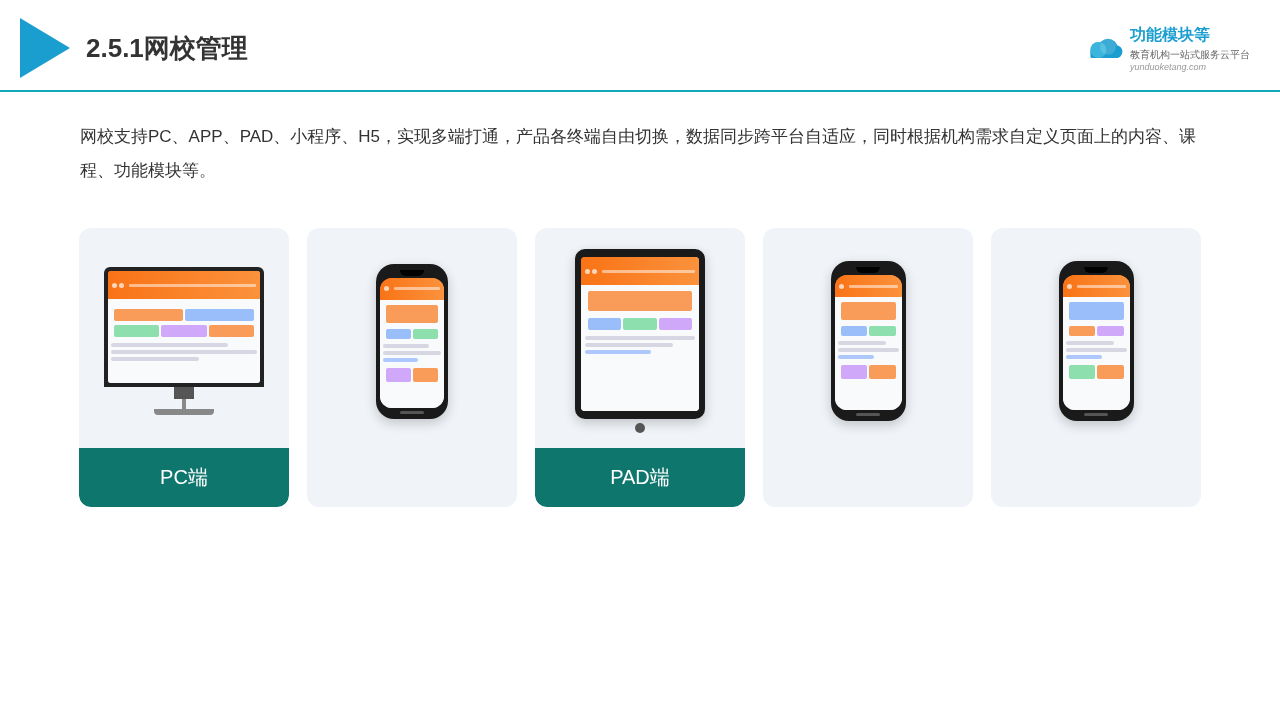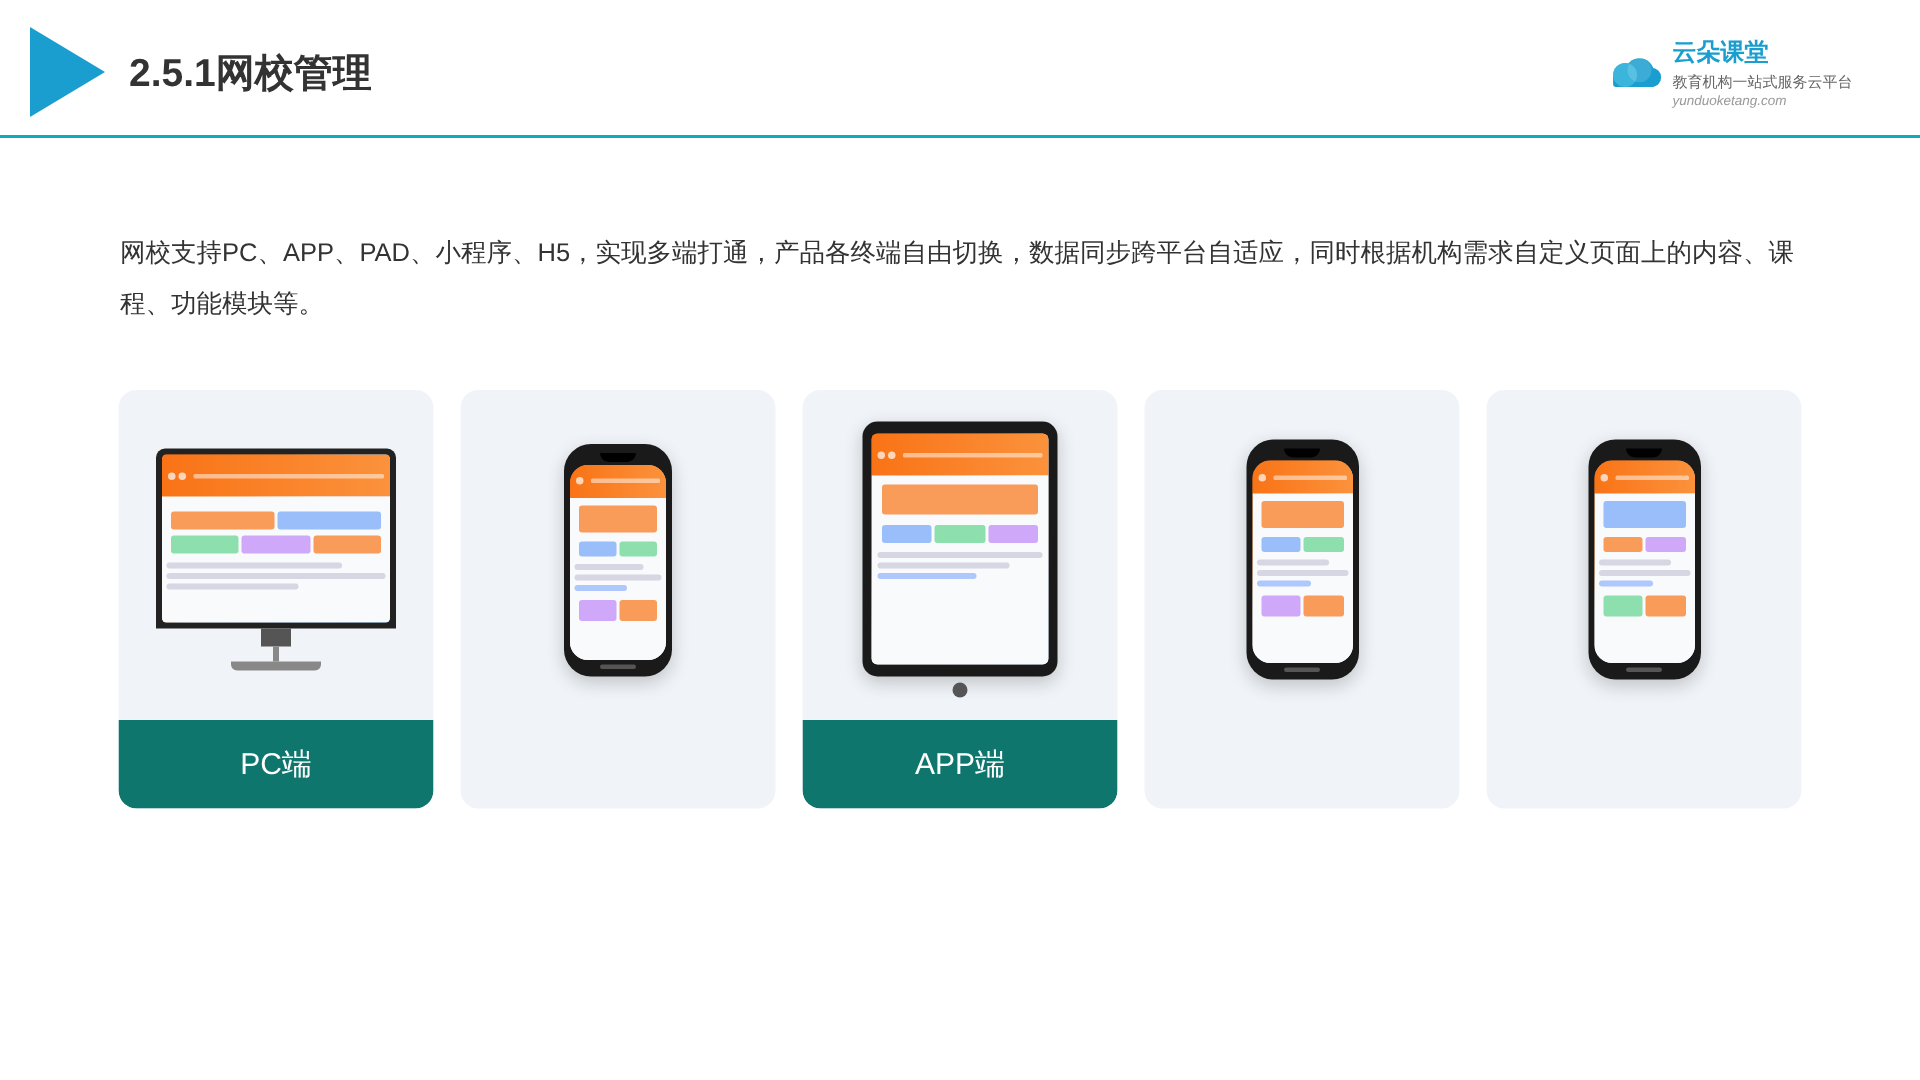--- a/index.html
+++ b/index.html
@@ -9,21 +9,21 @@
       background: #fff;
       font-family: 'Microsoft YaHei', 'PingFang SC', sans-serif;
       overflow: hidden;
     }
 
     
     .header {
       display: flex;
       align-items: center;
       justify-content: space-between;
-      padding: 18px 45px 12px 20px;
+      padding: 18px 30px 12px 20px;
       border-bottom: 2px solid #1ab;
     }
     .header-left {
       display: flex;
       align-items: center;
       gap: 16px;
     }
     .logo-triangle {
       width: 0;
       height: 0;
@@ -65,21 +65,20 @@
       color: #999;
       font-style: italic;
     }
 
     
     .description {
       padding: 28px 80px 10px 80px;
       font-size: 17px;
       color: #333;
       line-height: 2;
-      margin-top: 32px;
     }
 
     
     .cards-container {
       display: flex;
       gap: 18px;
       padding: 20px 60px 20px 60px;
       justify-content: center;
       margin-top: 10px;
     }
@@ -289,21 +288,21 @@
       <svg class="cloud-icon" viewBox="0 0 50 35" xmlns="http://www.w3.org/2000/svg">
         <circle cx="18" cy="20" r="10" fill="#1a9ecf"></circle>
         <circle cx="30" cy="18" r="12" fill="#1a9ecf"></circle>
         <circle cx="40" cy="22" r="8" fill="#1a9ecf"></circle>
         <rect x="8" y="20" width="35" height="10" fill="#1a9ecf" rx="2"></rect>
 
         <circle cx="18" cy="20" r="10" fill="#5bcce8" opacity="0.5"></circle>
         <circle cx="30" cy="16" r="10" fill="#fff" opacity="0.15"></circle>
       </svg>
       <div>
-        <div class="brand-name">云朵课堂</div>
+        <div class="brand-name">功能模块等</div>
         <div class="brand-tagline">教育机构一站式服务云平台</div>
         <div class="brand-url">yunduoketang.com</div>
       </div>
     </div>
   </div>
 </div>
 
 <div class="description">
   <p>网校支持PC、APP、PAD、小程序、H5，实现多端打通，产品各终端自由切换，数据同步跨平台自适应，同时根据机构需求自定义页面上的内容、课程、功能模块等。</p>
 </div>
@@ -398,21 +397,21 @@
               </div>
               <div class="screen-line gray full" style="margin-top:4px;"></div>
               <div class="screen-line gray medium"></div>
               <div class="screen-line blue short"></div>
             </div>
           </div>
         </div>
         <div class="tablet-home-btn"></div>
       </div>
     </div>
-    <div class="card-label">APP端</div>
+    <div class="card-label">PAD端</div>
   </div>
 
   <div class="card">
     <div class="card-image-area">
       <div class="phone-mockup">
         <div class="phone-outer" style="height:160px; width:75px;">
           <div class="phone-notch"></div>
           <div class="phone-screen" style="height:135px;">
             <div class="screen-header-stripe" style="height:22px;">
               <div class="stripe-dot"></div>

